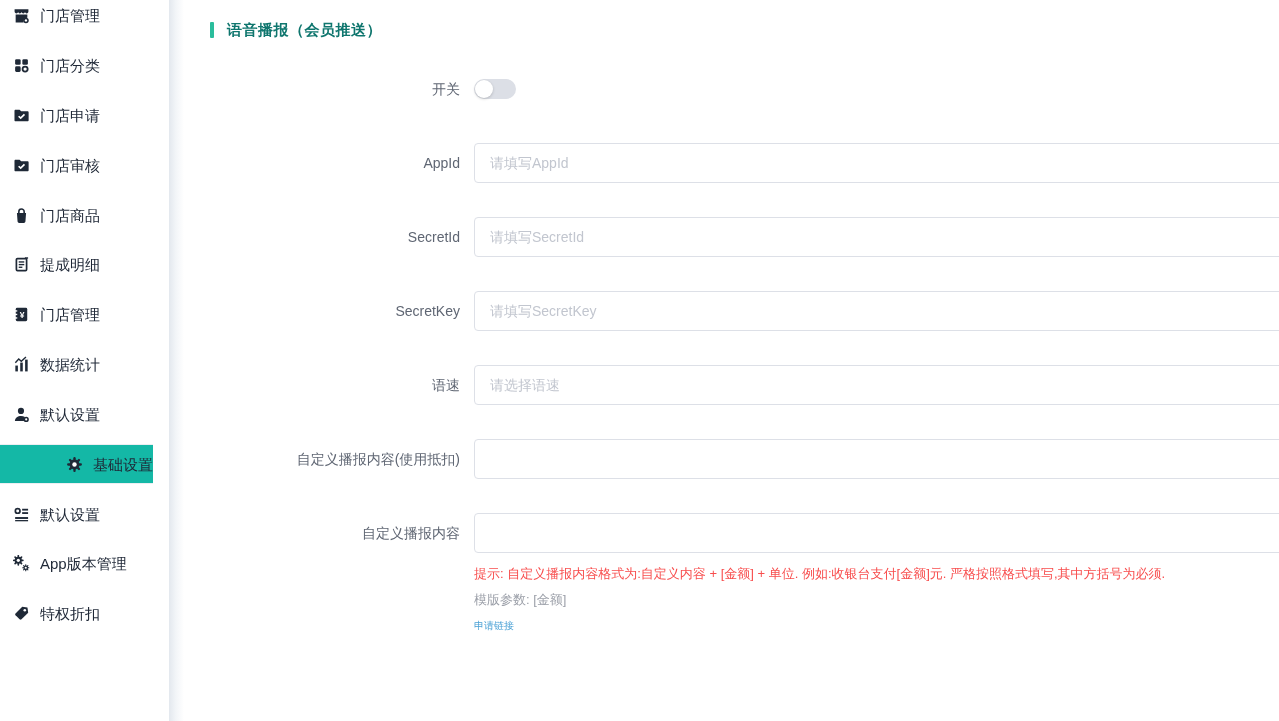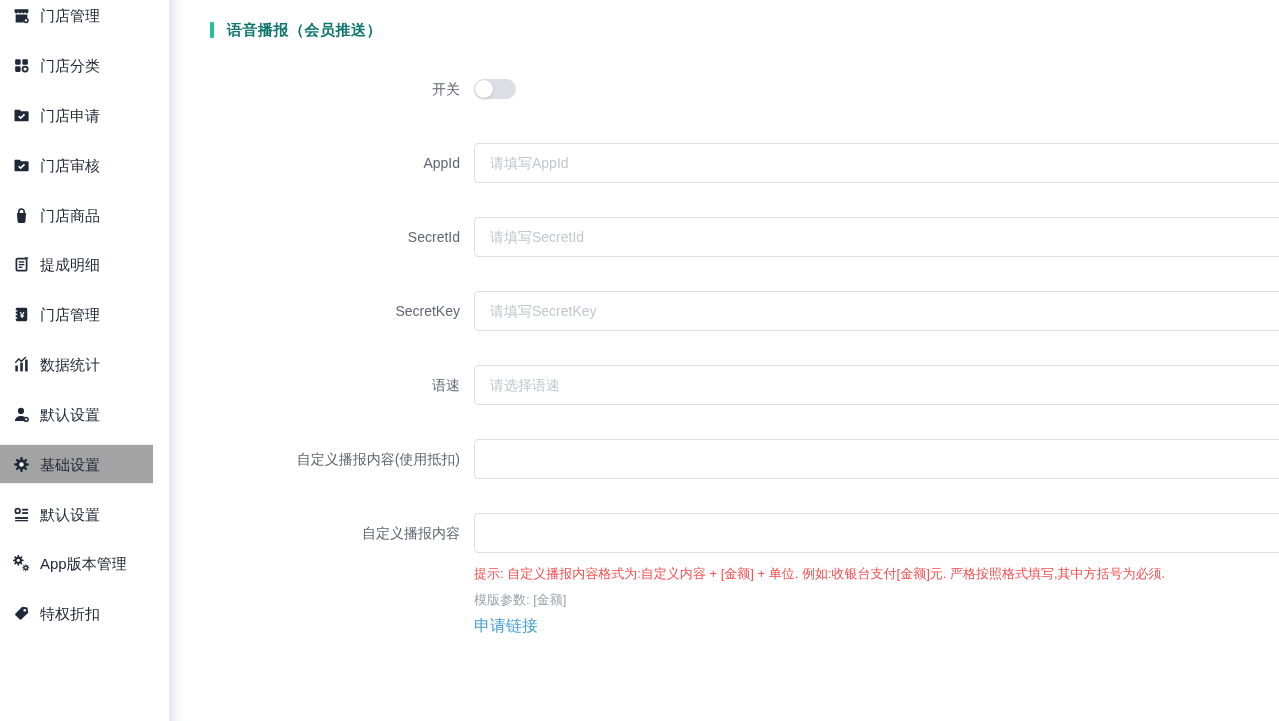--- a/index.html
+++ b/index.html
@@ -5,22 +5,22 @@
   * { margin:0; padding:0; box-sizing:border-box; }
   html,body { width:1279px; height:721px; overflow:hidden; background:#fff;
     font-family:"Liberation Sans", sans-serif; }
   .app { display:flex; width:100%; height:100%;gap:16px; }
 
   
   .sidebar { width:153px; flex:none; background:#fff; overflow:hidden; }
   .sidebar-list { margin-top:-9px; }
   .side-item { height:49.8px; display:flex; align-items:center; gap:10px;
     padding-left:12px; font-size:15px; color:#1e2736; cursor:pointer; white-space:nowrap; }
-  .side-item.selected { height:40px; margin:5px 0; background:#a3a3a3;
-    border-top:1px solid #eceef2; border-bottom:1px solid #eceef2; }
+  .side-item.selected { height:40px; margin:5px 0; background:#14b8a6;
+    border-top:1px solid #eceef2; border-bottom:1px solid #eceef2;justify-content:flex-end; }
   .side-icon { width:18px; height:18px; flex:none; color:#1f2937; display:flex;
     align-items:center; justify-content:center; }
   .side-icon svg { width:17px; height:17px; display:block; }
   .side-label { line-height:1; }
 
   .sidebar-shadow { width:15px; flex:none;
     background:linear-gradient(90deg,#e3e8ee 0%, #f2f5f8 45%, #ffffff 100%); }
 
   
   .main { flex:1; padding:21px 0 0 10px; overflow:hidden; }
@@ -39,21 +39,21 @@
     outline:none; background:#fff; font-family:inherit; }
   input.text-input::placeholder { color:#c2c6cf; }
 
   .switch { width:42px; height:20px; border-radius:10px; background:#dcdfe6;
     position:relative; margin-top:10px; cursor:pointer; }
   .switch .knob { position:absolute; left:1px; top:1px; width:18px; height:18px;
     border-radius:50%; background:#fff; box-shadow:0 1px 3px rgba(0,0,0,.18); }
 
   .hint-error { color:var(--red); font-size:13px; line-height:26px; margin-top:8px; white-space:nowrap; }
   .hint-info  { color:#9b9fa8; font-size:13px; line-height:26px; }
-  .apply-link { color:var(--blue); font-size:16px; line-height:26px;
+  .apply-link { color:var(--blue); font-size:10px; line-height:26px;
     text-decoration:none; cursor:pointer; display:inline-block; }
 </style>
 </head>
 <body>
 
 <div class="app">
   <aside class="sidebar">
     <div class="sidebar-list" id="sidebar-list">
         <div class="side-item">
     <span class="side-icon">

